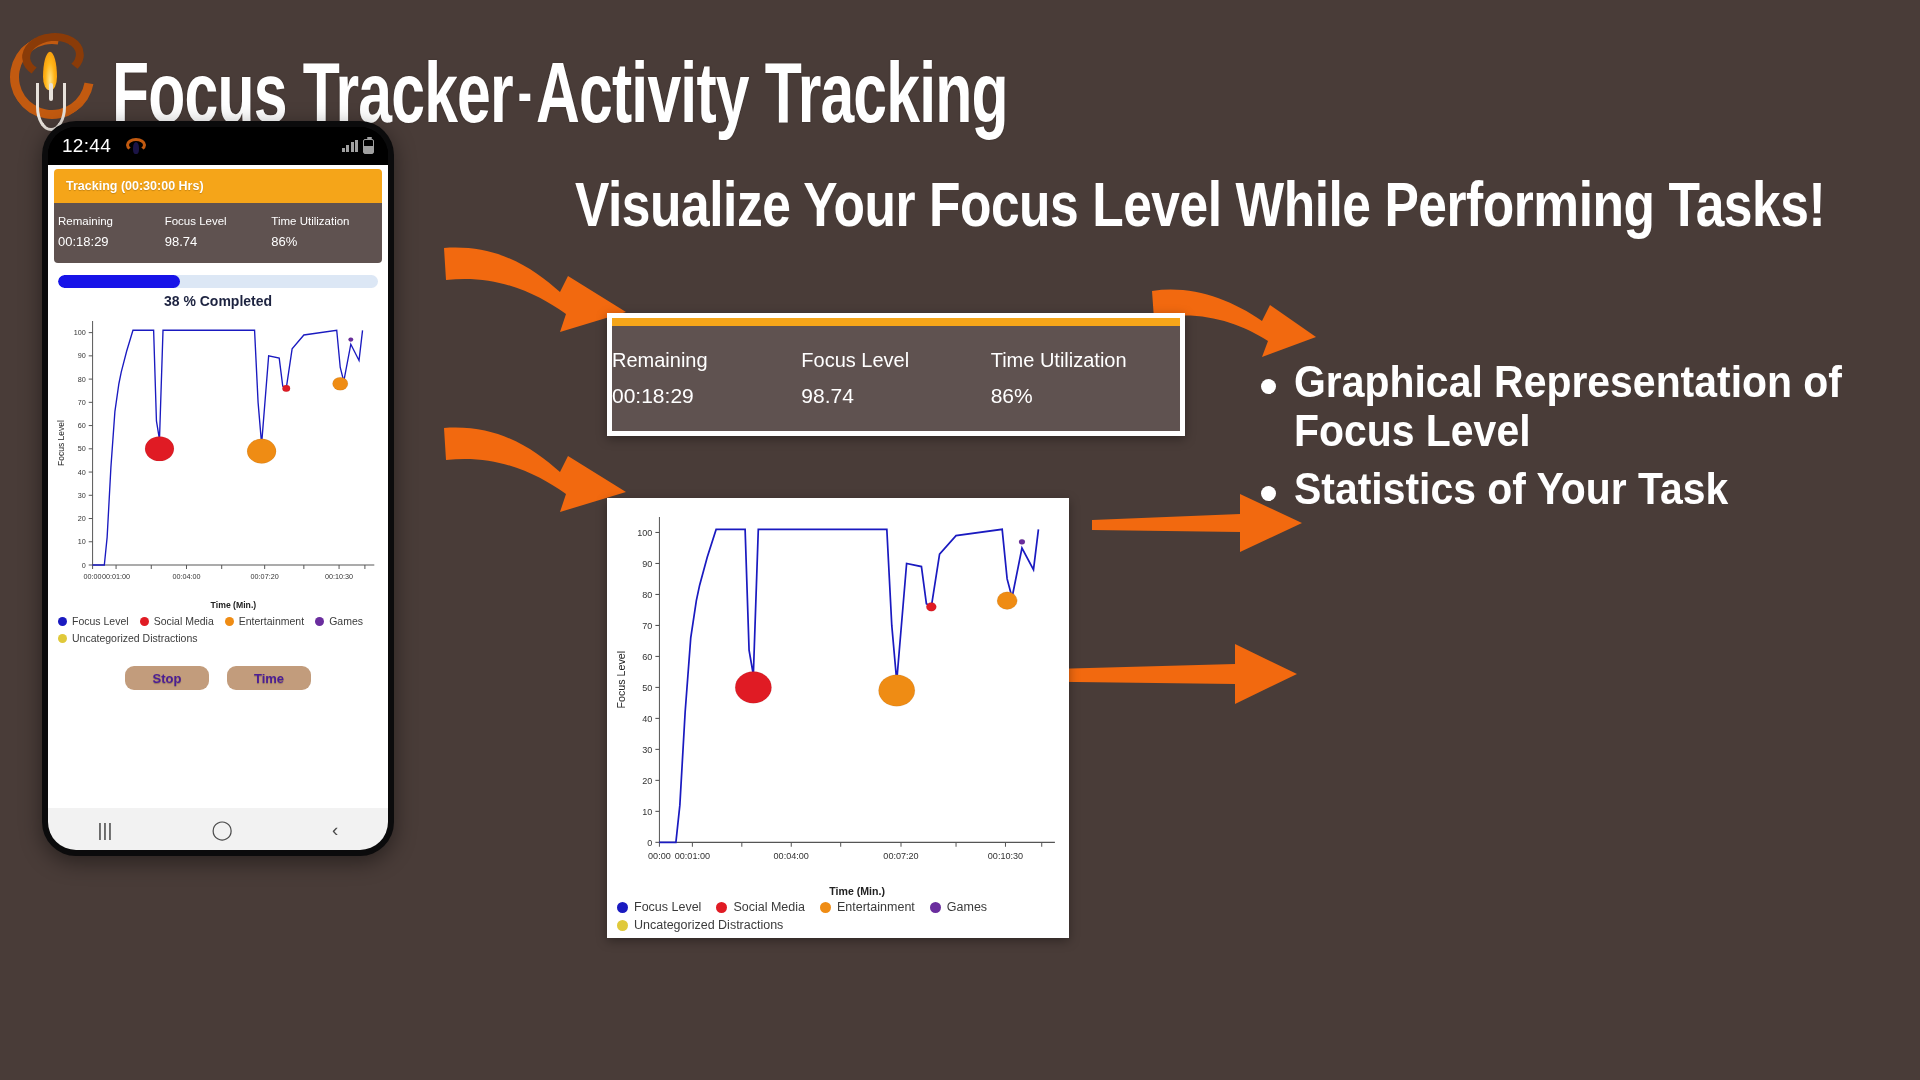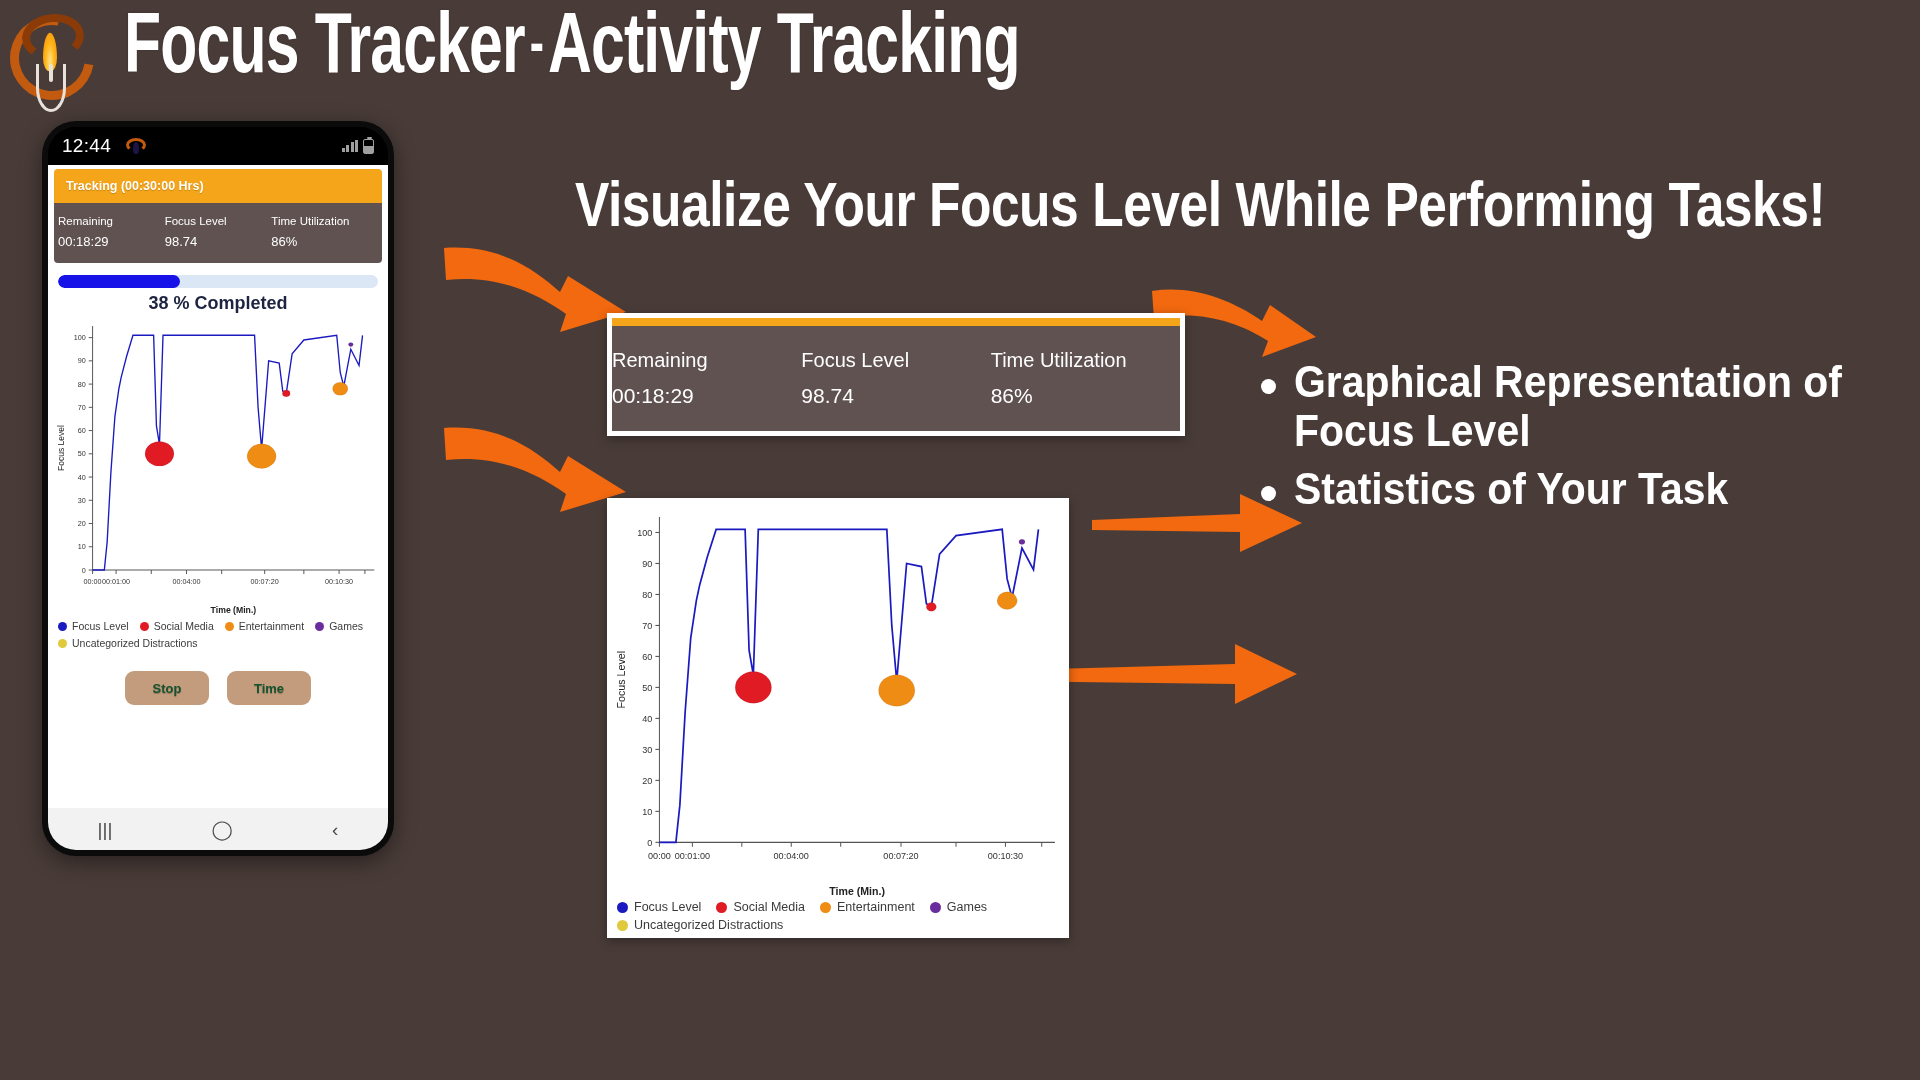--- a/index.html
+++ b/index.html
@@ -6,21 +6,21 @@
   html, body { width: 1920px; height: 1080px; overflow: hidden; }
   body {
     background: #493c38;
     font-family: "Liberation Sans", sans-serif;
     position: relative;
   }
 
   
   .app-header {
     position: absolute; left: 0; top: 0; width: 1100px; height: 135px;
-    display: flex; align-items: flex-start; gap: 12px;
+    display: flex; align-items: flex-end;
   }
   .logo {
     width: 92px; height: 110px; margin-left: 6px; margin-top: 6px;
     position: relative; flex: none;
   }
   .logo .ring {
     position: absolute; left: 4px; top: 10px; width: 84px; height: 84px;
     border-radius: 50%;
     border: 9px solid #c25a10;
     border-right-color: transparent;
@@ -123,21 +123,21 @@
   .stat { flex: 1; text-align: left; color: #fff; }
   .stat .lbl { font-size: 11.5px; margin-bottom: 7px; }
   .stat .val { font-size: 13px; font-weight: normal; }
 
   .progress-wrap { padding: 12px 4px 2px 4px; }
   .pbar {
     height: 13px; background: #dce7f5; border-radius: 7px; overflow: hidden;
   }
   .pbar > div { height: 100%; background: #1713e8; border-radius: 7px; }
   .pct {
-    text-align: center; font-size: 18px; font-weight: bold;
+    text-align: center; font-size: 14px; font-weight: bold;
     color: #1d2340; margin-top: 5px;
   }
 
   
   .chart-box { position: relative; background: #fff; }
   .chart-svg { display: block; width: 100%; height: 100%; }
   .legend {
     display: flex; flex-wrap: wrap; align-items: center;
     color: #3b3b3b;
   }
@@ -145,22 +145,22 @@
   .legend .dot { border-radius: 50%; display: inline-block; }
 
   .phone-legend { padding: 4px 4px 0 4px; font-size: 10.5px; gap: 5px 11px; }
   .phone-legend .dot { width: 9px; height: 9px; margin-right: 5px; }
 
   .btn-row {
     display: flex; justify-content: center; gap: 18px;
     padding: 22px 0 10px 0;
   }
   .tbtn {
-    background: #c29c7c; color: #14532d; font-weight: bold; font-size: 13px;
-    border: none; border-radius: 9px; width: 84px; height: 34px;
+    background: #c29c7c; color: #4c1d95; font-weight: bold; font-size: 13px;
+    border: none; border-radius: 9px; width: 84px; height: 24px;
     text-shadow: 0 1px 1px rgba(0,0,0,.25); cursor: pointer;
   }
   .navbar {
     height: 42px; flex: none; background: #f2f2f2;
     display: flex; align-items: center; justify-content: space-around;
     color: #4a4a4a;
   }
   .navbar .nav-i { font-size: 19px; line-height: 1; }
 
   

